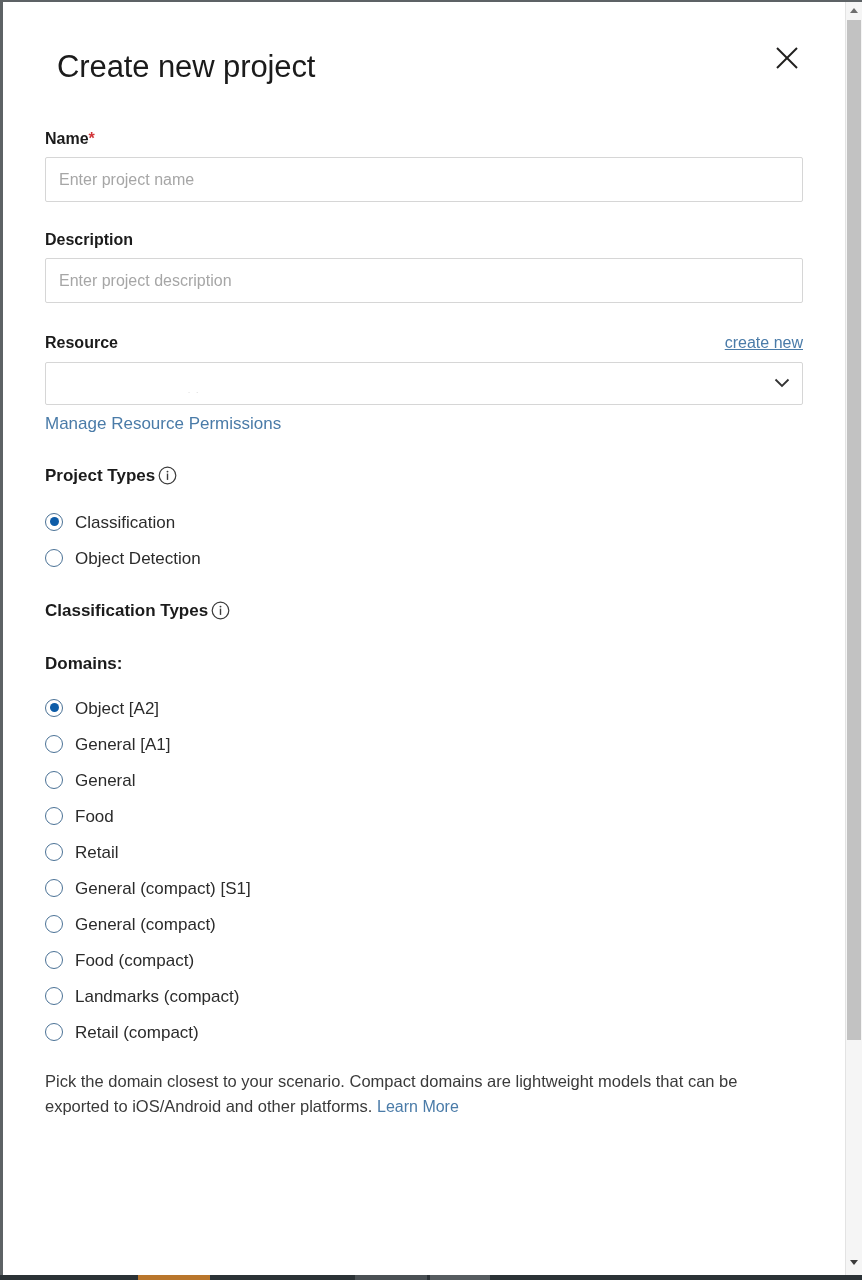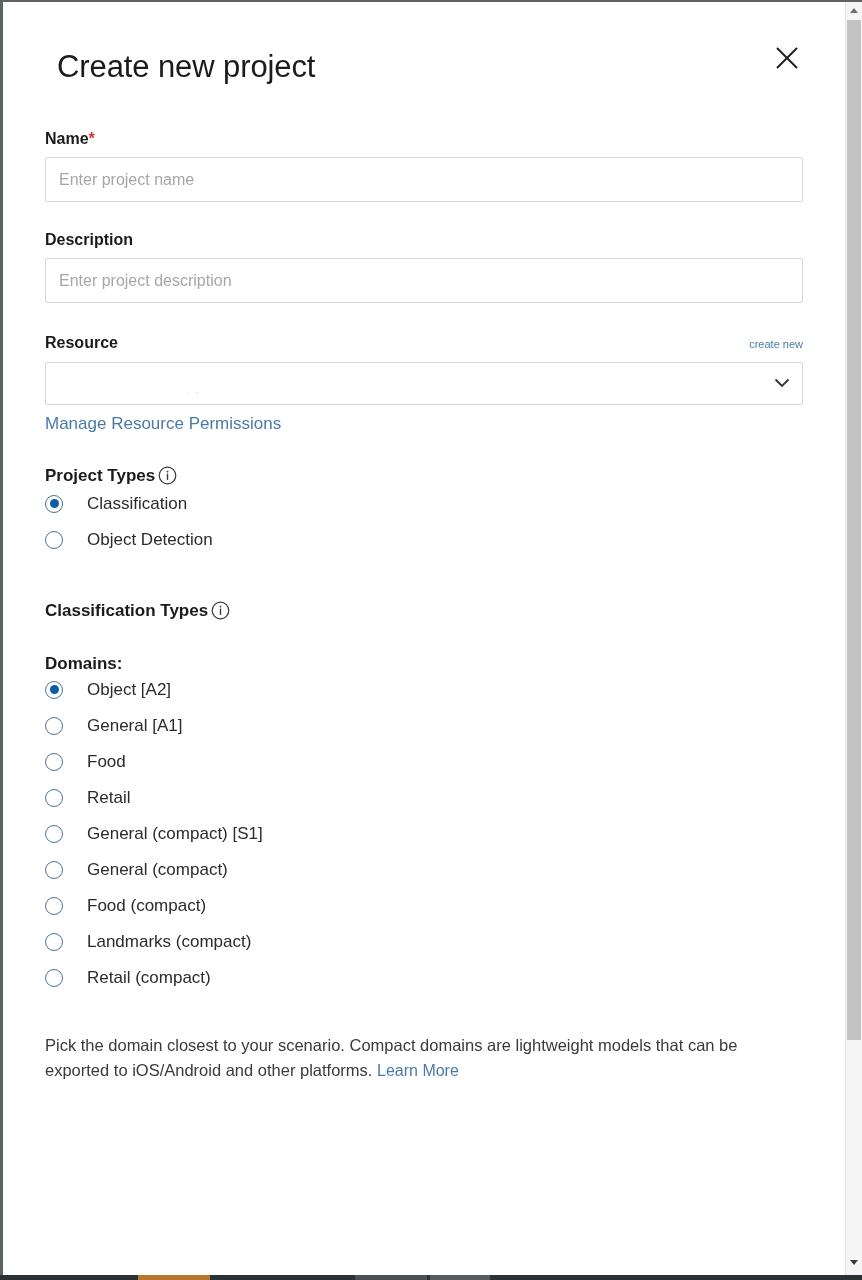--- a/index.html
+++ b/index.html
@@ -182,21 +182,21 @@
     align-items: baseline;
     justify-content: space-between;
     gap: 16px;
   }
   .link {
     color: #4a7ba8;
     font-size: 16px;
     text-decoration: none;
     cursor: pointer;
   }
-  .link.small { font-size: 11px; }
+  .link.small { font-size: 16px; text-decoration: underline; }
 
   .select-wrap {
     position: relative;
     margin-top: 9px;
   }
   .select-box {
     width: 100%;
     box-sizing: border-box;
     height: 43px;
     border: 1px solid #d6d6d6;
@@ -251,22 +251,22 @@
     align-items: center;
     justify-content: center;
     width: 19px;
     height: 19px;
     cursor: pointer;
   }
 
   .radio-list { margin-top: 9px; }
   .radio-row {
     display: flex;
-    align-items: flex-start;
-    gap: 24px;
+    align-items: flex-end;
+    gap: 12px;
     height: 36px;
     cursor: pointer;
   }
   .radio {
     position: relative;
     flex: 0 0 auto;
     width: 18px;
     height: 18px;
     border-radius: 50%;
     border: 1.5px solid #4b7296;
@@ -387,20 +387,24 @@
       <div class="radio-row">
         <span class="radio checked"></span>
         <span class="radio-label">Object [A2]</span>
       </div>
       <div class="radio-row">
         <span class="radio"></span>
         <span class="radio-label">General [A1]</span>
       </div>
       <div class="radio-row">
         <span class="radio"></span>
+        <span class="radio-label">General</span>
+      </div>
+      <div class="radio-row">
+        <span class="radio"></span>
         <span class="radio-label">Food</span>
       </div>
       <div class="radio-row">
         <span class="radio"></span>
         <span class="radio-label">Retail</span>
       </div>
       <div class="radio-row">
         <span class="radio"></span>
         <span class="radio-label">General (compact) [S1]</span>
       </div>

